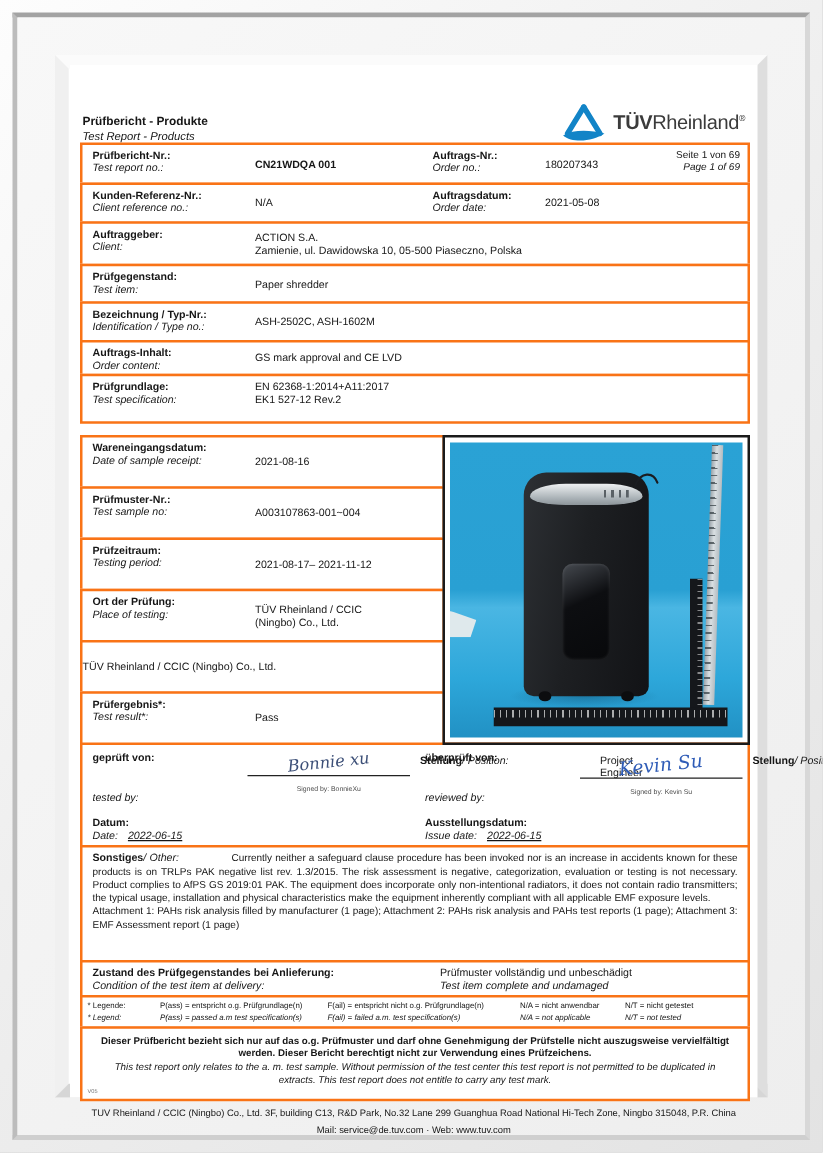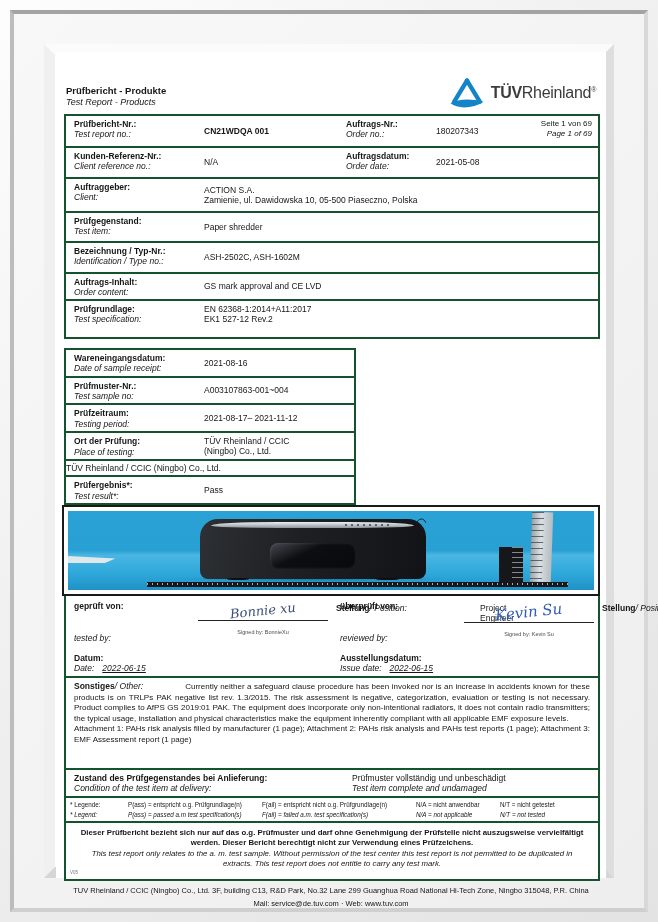--- a/index.html
+++ b/index.html
@@ -9,50 +9,50 @@
 
   
   .frame-outer { position:absolute; inset:0; background:linear-gradient(135deg,#fdfdfd 0%,#efefef 45%,#e3e3e3 100%); }
   .frame-groove { position:absolute; inset:10px; border:4px solid; border-color:#a3a3a3 #d8d8d8 #cfcfcf #bcbcbc; }
   .frame-face { position:absolute; inset:14px; background:linear-gradient(135deg,#f8f8f8,#eeeeee); }
   .frame-bevel { position:absolute; inset:44px; border:11px solid; border-color:#fbfbfb #dedede #d6d6d6 #f0f0f0; background:#ffffff; }
 
   
   .paper { position:absolute; left:56px; top:52px; width:550px; height:826px; background:#fff; color:#161616; }
 
-  .doc-header { display:flex; justify-content:space-between; align-items:center; padding:26px 10px 0 10px; height:62px;gap:44px; }
+  .doc-header { display:flex; justify-content:space-between; align-items:flex-end; padding:26px 10px 0 10px; height:62px;gap:44px; }
   .title-de { font-weight:bold; font-size:9.5px; }
   .title-en { font-style:italic; font-size:9px; margin-top:1px; }
   .brand { display:flex; align-items:center; gap:6px; margin-top:-6px; }
   .brand-text { font-size:16px; color:#3b3b3b; letter-spacing:-0.3px; }
   .brand-text b { font-weight:bold; }
   .brand-reg { font-size:7px; vertical-align:super; }
 
   .tbl { margin:0 6px 0 8px; }
-  .box { border:2px solid #14532d; background:#fff; display:flex; font-size:8.5px; line-height:1.22; }
+  .box { border:2px solid #f97316; background:#fff; display:flex; font-size:8.5px; line-height:1.22; }
   .collapse { margin-top:-2px; }
   .gap { height:9px; }
 
   .cell-label { width:138px; padding:3px 2px 2px 8px; flex:none; }
   .cell-label .de { font-weight:bold; display:block; }
   .cell-label .en { font-style:italic; display:block; }
   .cell-val { display:flex; flex-direction:column; justify-content:center; padding:2px 4px 2px 0; }
   .w142 { width:142px; flex:none; }
   .lbl2 { width:90px; flex:none; padding-top:3px; }
   .lbl2 .de { font-weight:bold; display:block; }
   .lbl2 .en { font-style:italic; display:block; }
   .grow { flex:1; }
   .page-cell { width:86px; flex:none; text-align:right; padding:3px 6px 0 0; font-size:8px; }
   .page-cell .en { font-style:italic; display:block; }
   .bold { font-weight:bold; }
 
   .r1{height:34px}.r2{height:33px}.r3{height:36px}.r4{height:32px}.r5{height:33px}.r6{height:29px}.r7{height:40px}
 
   
-  .split { display:flex; height:248px;flex-direction:column; }
+  .split { display:flex; height:248px; }
   .left-col { width:292px; flex:none; display:flex; flex-direction:column; }
   .left-col .box { flex:1; }
   .left-col .box + .box { margin-top:-2px; }
   .photo-cell { flex:1; border:2px solid #1a1a1a; margin-left:-2px; padding:4px; }
 
   
   .photo { position:relative; width:100%; height:100%; overflow:hidden;
     background:linear-gradient(180deg,#2aa2d5 0%,#29a0d3 50%,#4ab6e3 56%,#2da7da 80%,#2191c4 100%); }
   .paper-scrap { position:absolute; left:0; top:57%; width:9%; height:9%; background:#dfe9ec; clip-path:polygon(0 0,100% 35%,78% 100%,0 100%); }
   .shadow { position:absolute; left:20%; top:82%; width:52%; height:8%; background:radial-gradient(ellipse at center, rgba(14,75,110,0.45), rgba(14,75,110,0) 70%); }

